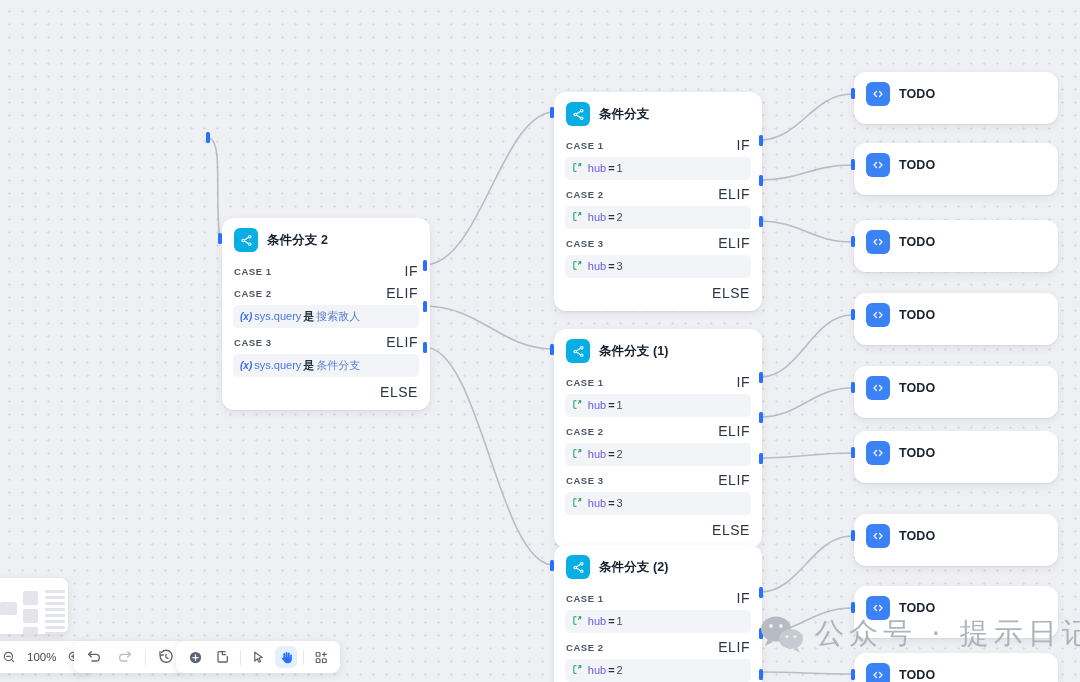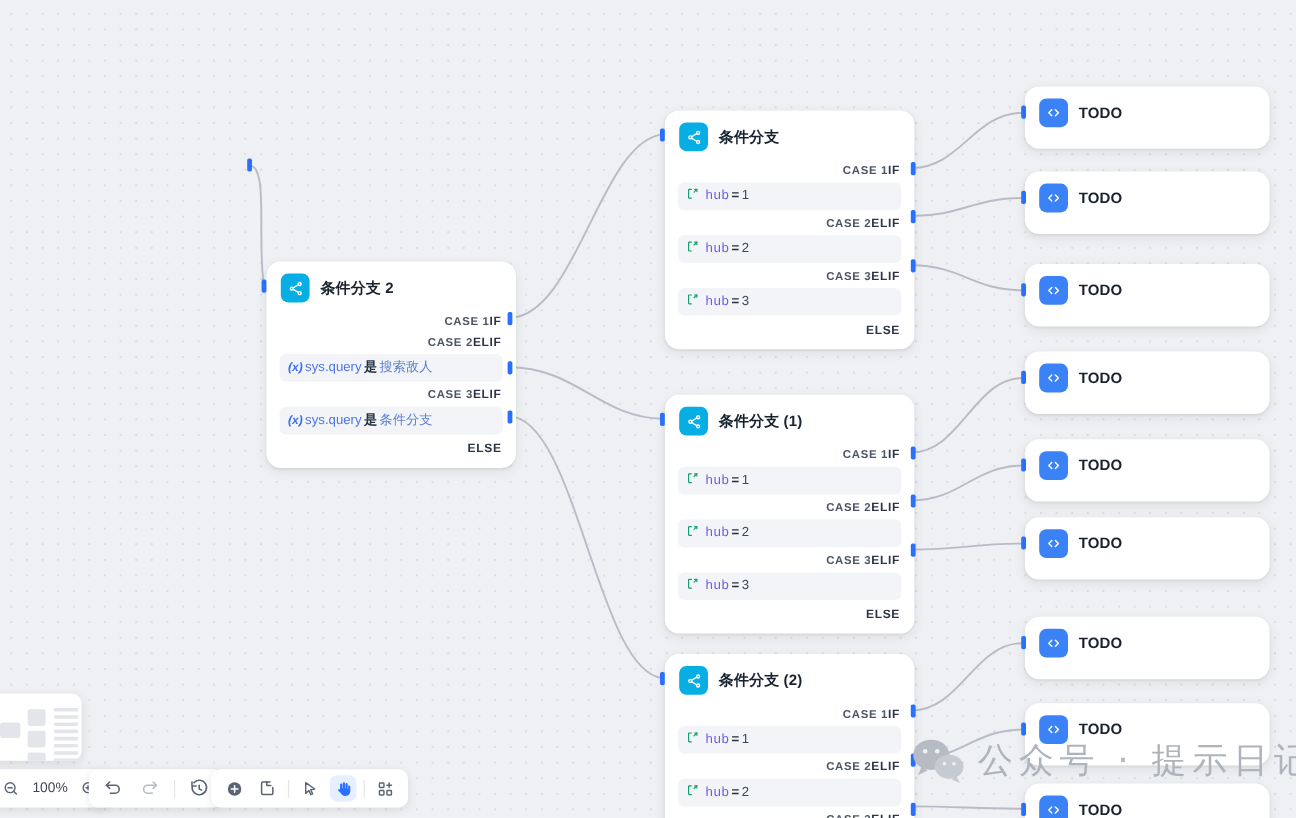--- a/index.html
+++ b/index.html
@@ -62,46 +62,46 @@
   }
 
   
   .node-simple { width: 204px; height: 52px; }
   .node-simple .node-head { padding: 10px 12px; }
   .node-simple.start { width: 196px; }
 
   
   .node-branch { width: 208px; padding-bottom: 9px; }
   .case-row {
-    display: flex; align-items: center; justify-content: flex-end;
+    display: flex; align-items: center; justify-content: space-between;
     padding: 3px 12px 3px 12px;
   }
   .case-label {
     font-size: 9.5px; font-weight: 700; color: #4b5563;
     letter-spacing: .55px;
   }
   .case-op {
-    font-size: 10px; font-weight: 700; color: #2b3545;
+    font-size: 14px; font-weight: 400; color: #2b3545;
     letter-spacing: .55px;
   }
   .cond-box {
     margin: 1px 11px 3px 11px;
     background: #f2f4f7;
     border-radius: 5px;
     padding: 4px 7px;
     font-size: 11px;
     line-height: 14px;
     white-space: nowrap;
     overflow: hidden;
   }
   .vi { font-style: italic; font-weight: 700; font-size: 10px; margin-right: 2px; }
   .vi-blue { color: #3b6ef5; }
   .vi-green { color: #14a06a; }
   .vname-blue { color: #4b74e8; }
-  .vname-purple { color: #6c5ce7; font-family: Liberation Mono, monospace; }
+  .vname-purple { color: #6c5ce7; }
   .op-dark { color: #22303f; font-weight: 600; margin: 0 2px; }
   .val-blue { color: #5b7fd4; }
   .val-dark { color: #3c4757; }
   .else-row {
     display: flex; justify-content: flex-end;
     padding: 4px 12px 1px 12px;
   }
 
   
   #minimap {

